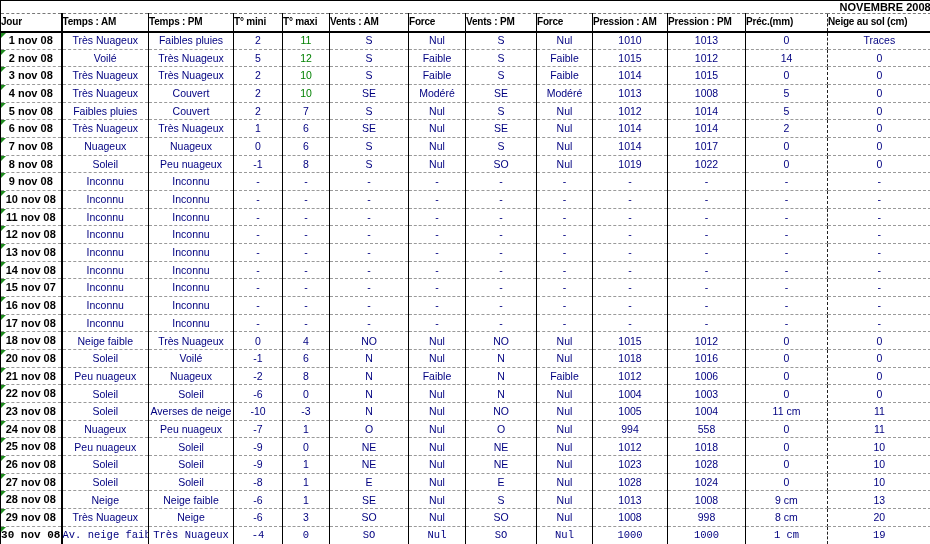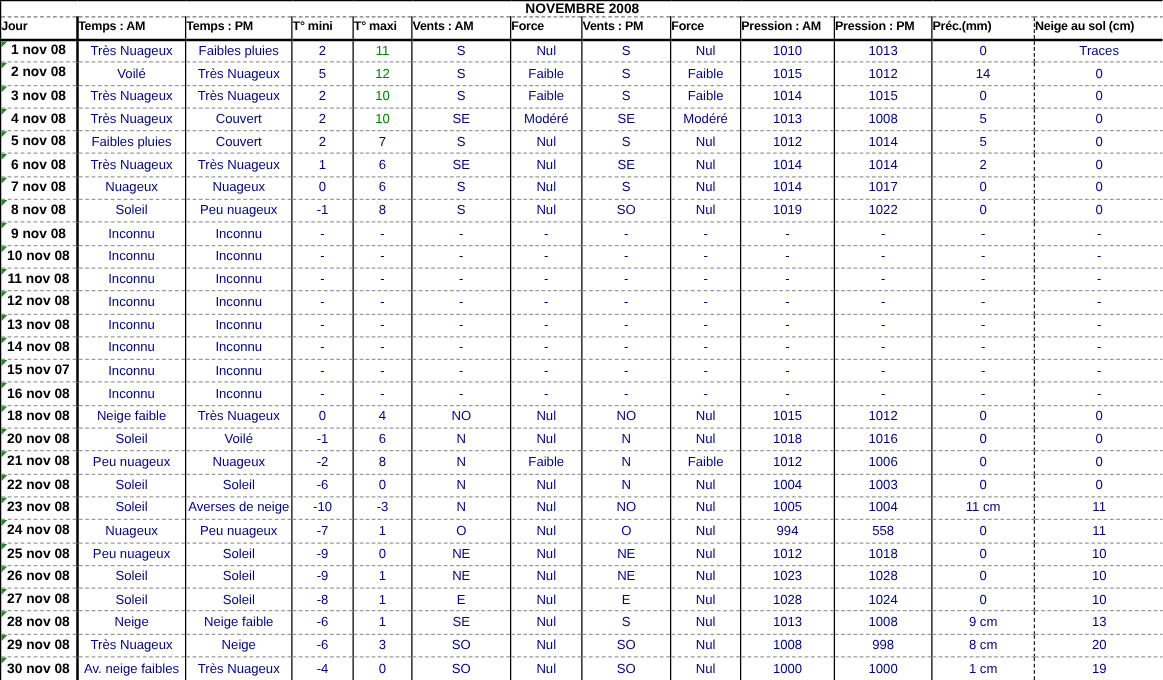--- a/index.html
+++ b/index.html
@@ -10,21 +10,21 @@
   }
   table#weather {
     width: 930px; height: 544px;
     border-collapse: collapse; table-layout: fixed;
     border-left: 1px solid #000;
   }
   
   #title-cell {
     height: 13px;
     font-size: 11px; font-weight: bold; color: var(--header_text, #000);
-    text-align: center; vertical-align: middle;
+    text-align: right; vertical-align: middle;
     border-top: 1px solid #000;
     border-bottom: 1px dashed #777;
     line-height: 1;
   }
   
   #header-row th {
     height: 18px;
     font-size: 10px; font-weight: bold; color: var(--header_text, #000);
     text-align: left; vertical-align: middle;
     white-space: nowrap; overflow: hidden;
@@ -34,21 +34,21 @@
   }
   
   tbody td, tbody th {
     height: 17px;
     font-size: 10.5px; font-weight: normal; color: var(--data_text, #000080);
     text-align: center; vertical-align: middle;
     white-space: nowrap; overflow: hidden;
     border-bottom: 1px dashed #9a9a9a;
     line-height: 1;
   }
-  tbody tr:last-child > * { border-bottom: none; }
+  tbody tr:last-child > * { border-bottom: none; font-family: Liberation Mono, monospace; }
   tbody th.date-cell {
     color: var(--header_text, #000);
     font-weight: bold; font-size: 11px;
     position: relative;
   }
   
   #header-row th, tbody tr > * { border-right: 1px solid #000; }
   #header-row th:first-child, tbody tr > *:first-child { border-right: 2px solid #000; }
   #header-row th:nth-child(12), tbody tr > *:nth-child(12) { border-right: 1px dashed #222; }
   #header-row th:last-child, tbody tr > *:last-child { border-right: none; }
@@ -336,20 +336,35 @@
         <td>-</td>
         <td>-</td>
         <td>-</td>
         <td>-</td>
         <td>-</td>
         <td>-</td>
         <td>-</td>
         <td>-</td>
       </tr>
       <tr>
+        <th class="date-cell"><span class="corner-tri"></span><span>17 nov 08</span></th>
+        <td>Inconnu</td>
+        <td>Inconnu</td>
+        <td>-</td>
+        <td>-</td>
+        <td>-</td>
+        <td>-</td>
+        <td>-</td>
+        <td>-</td>
+        <td>-</td>
+        <td>-</td>
+        <td>-</td>
+        <td>-</td>
+      </tr>
+      <tr>
         <th class="date-cell"><span class="corner-tri"></span><span>18 nov 08</span></th>
         <td>Neige faible</td>
         <td>Très Nuageux</td>
         <td>0</td>
         <td>4</td>
         <td>NO</td>
         <td>Nul</td>
         <td>NO</td>
         <td>Nul</td>
         <td>1015</td>

